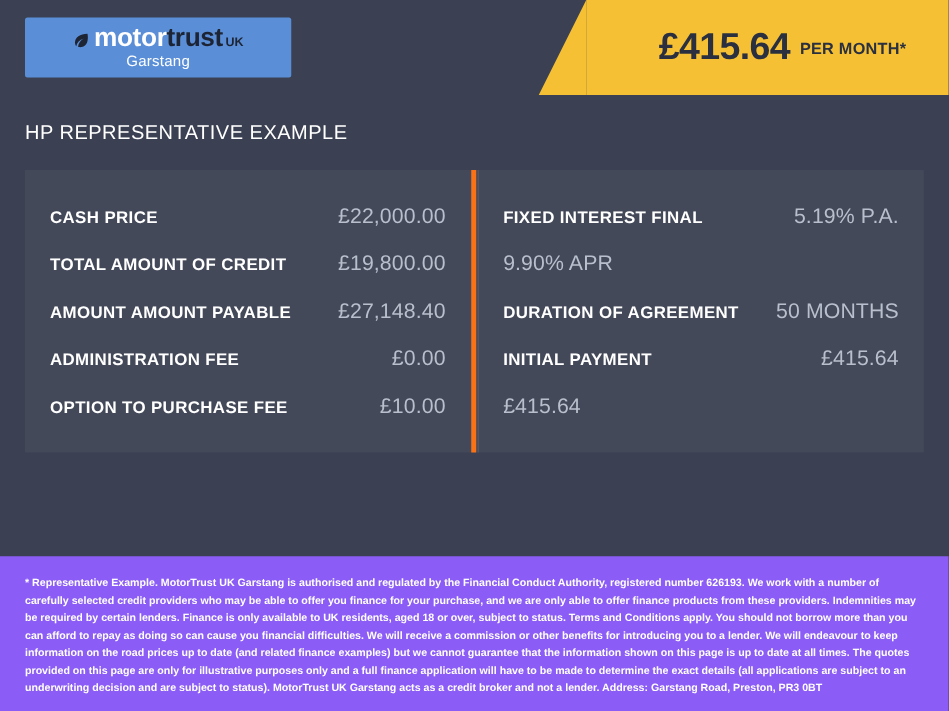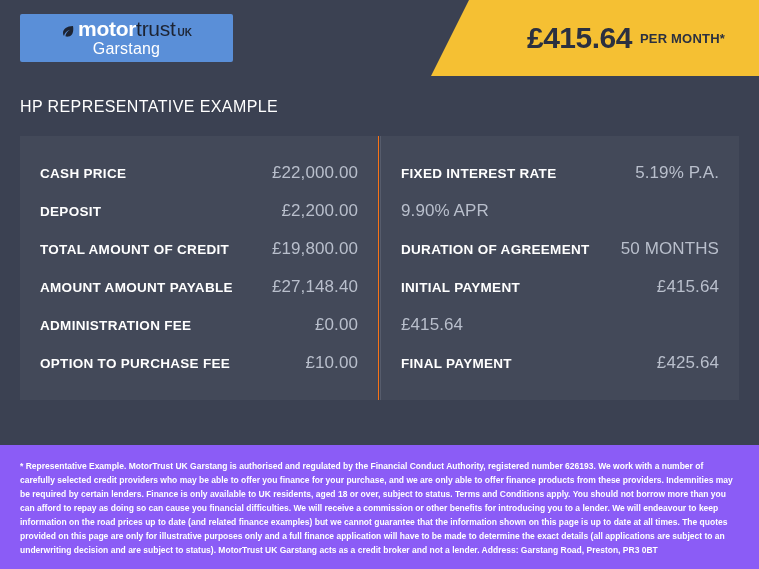--- a/index.html
+++ b/index.html
@@ -49,32 +49,32 @@
     top: 2px;
   }
   .logo-motor {
     font-size: 21px;
     font-weight: bold;
     color: #ffffff;
     letter-spacing: -0.3px;
   }
   .logo-trust {
     font-size: 21px;
-    font-weight: normal;
+    font-weight: bold;
     color: #1d2433;
     letter-spacing: -0.3px;
   }
   .logo-uk {
     font-size: 10px;
     font-weight: bold;
     color: #1d2433;
     margin-left: 2px;
   }
   .logo-sub {
-    font-size: 16px;
+    font-size: 12px;
     color: #ffffff;
     margin-top: 1px;
     letter-spacing: 0.2px;
   }
 
   .price-banner {
     position: absolute;
     right: 0;
     top: 0;
     width: 290px;
@@ -124,21 +124,21 @@
     display: flex;
     margin: 20px 20px 0 20px;
     gap: 0;
   }
   .panel {
     flex: 1;
     background: #434959;
     padding: 18px 20px 18px 20px;
   }
   .panel.left {
-    border-right: 1px solid #f97316;
+    border-right: 4px solid #f97316;
   }
   .panel.right {
     border-left: 1px solid #565c6c;
     margin-left: 1px;
   }
   .row {
     display: flex;
     justify-content: space-between;
     align-items: baseline;
     padding: 9px 0;
@@ -202,63 +202,55 @@
   <div class="section-title">HP REPRESENTATIVE EXAMPLE</div>
 
   <div class="panels">
 
     <div class="panel left">
       <div class="row">
         <span class="row-label">CASH PRICE</span>
         <span class="row-value">£22,000.00</span>
       </div>
       <div class="row">
-        <span class="row-label">DEPOSIT</span>
-        <span class="row-value">£2,200.00</span>
-      </div>
-      <div class="row">
         <span class="row-label">TOTAL AMOUNT OF CREDIT</span>
         <span class="row-value">£19,800.00</span>
       </div>
       <div class="row">
         <span class="row-label">AMOUNT AMOUNT PAYABLE</span>
         <span class="row-value">£27,148.40</span>
       </div>
       <div class="row">
         <span class="row-label">ADMINISTRATION FEE</span>
         <span class="row-value">£0.00</span>
       </div>
       <div class="row">
         <span class="row-label">OPTION TO PURCHASE FEE</span>
         <span class="row-value">£10.00</span>
       </div>
     </div>
 
     <div class="panel right">
       <div class="row">
-        <span class="row-label">FIXED INTEREST RATE</span>
+        <span class="row-label">FIXED INTEREST FINAL</span>
         <span class="row-value">5.19% P.A.</span>
       </div>
       <div class="row">
         <span class="row-value">9.90% APR</span>
       </div>
       <div class="row">
         <span class="row-label">DURATION OF AGREEMENT</span>
         <span class="row-value">50 MONTHS</span>
       </div>
       <div class="row">
         <span class="row-label">INITIAL PAYMENT</span>
         <span class="row-value">£415.64</span>
       </div>
       <div class="row">
         <span class="row-value">£415.64</span>
-      </div>
-      <div class="row">
-        <span class="row-label">FINAL PAYMENT</span>
-        <span class="row-value">£425.64</span>
       </div>
     </div>
 
   </div>
 
   <div class="footer">
     <p class="footer-text">* Representative Example. MotorTrust UK Garstang is authorised and regulated by the Financial Conduct Authority, registered number 626193. We work with a number of carefully selected credit providers who may be able to offer you finance for your purchase, and we are only able to offer finance products from these providers. Indemnities may be required by certain lenders. Finance is only available to UK residents, aged 18 or over, subject to status. Terms and Conditions apply. You should not borrow more than you can afford to repay as doing so can cause you financial difficulties. We will receive a commission or other benefits for introducing you to a lender. We will endeavour to keep information on the road prices up to date (and related finance examples) but we cannot guarantee that the information shown on this page is up to date at all times. The quotes provided on this page are only for illustrative purposes only and a full finance application will have to be made to determine the exact details (all applications are subject to an underwriting decision and are subject to status). MotorTrust UK Garstang acts as a credit broker and not a lender. Address: Garstang Road, Preston, PR3 0BT</p>
   </div>
 
 </div>

